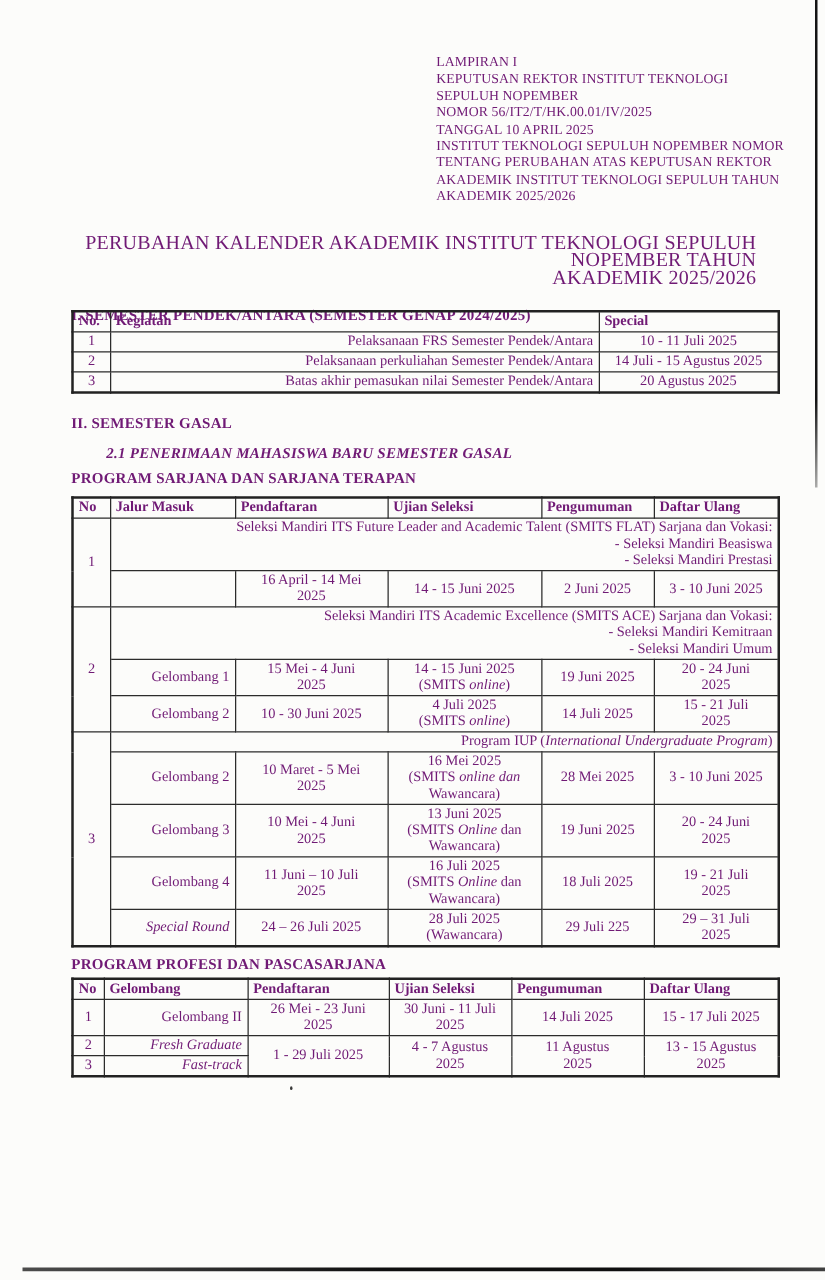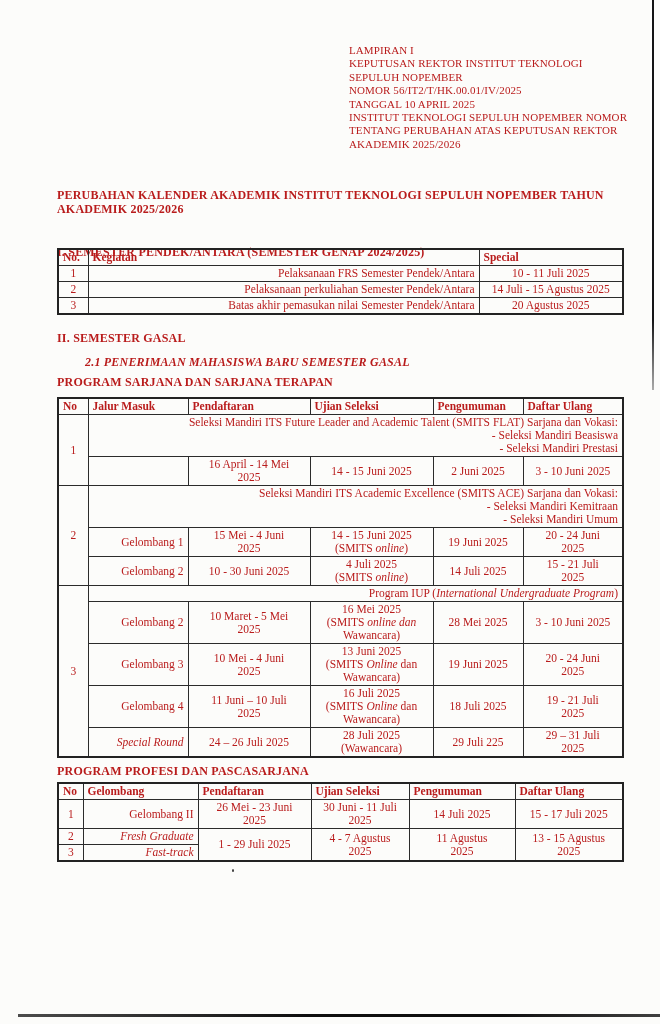--- a/index.html
+++ b/index.html
@@ -1,25 +1,25 @@
 <!DOCTYPE html>
 <html><head>
 <meta charset="utf-8">
 <style>
   html,body{margin:0;padding:0;background:#ffffff;}
   .doc{
     position:relative;width:660px;height:1024px;overflow:hidden;
     background:#fcfcfa;
     font-family:"Liberation Serif", serif;
-    color:#b91c1c;
+    color:#701a75;
   }
   
   .letterhead{position:absolute;left:349px;top:44px;width:290px;font-size:11px;line-height:13.4px;letter-spacing:.1px;}
   
-  .title{position:absolute;left:57px;top:188px;width:548px;text-align:left;font-weight:bold;font-size:12px;line-height:14px;white-space:pre-line;letter-spacing:.2px;}
+  .title{position:absolute;left:57px;top:188px;width:548px;text-align:right;font-weight:normal;font-size:16px;line-height:14px;white-space:pre-line;letter-spacing:.2px;}
   
   .hsec{position:absolute;font-weight:bold;font-size:12px;letter-spacing:.2px;white-space:nowrap;}
   #h-sec1{left:57px;top:233px;margin-top:12px;}
   #h-sec2{left:57px;top:331px;}
   #h-sec21{left:85px;top:355px;font-style:italic;}
   #h-sarjana{left:57px;top:375px;}
   #h-pasca{left:57px;top:764px;}
   
   .tblwrap{position:absolute;left:57px;}
   #t-pendek{top:248px;}
@@ -43,20 +43,21 @@
 <div class="doc">
 
   <div class="letterhead">
     <div>LAMPIRAN I</div>
     <div>KEPUTUSAN REKTOR INSTITUT TEKNOLOGI</div>
     <div>SEPULUH NOPEMBER</div>
     <div>NOMOR 56/IT2/T/HK.00.01/IV/2025</div>
     <div>TANGGAL 10 APRIL 2025</div>
     <div>INSTITUT TEKNOLOGI SEPULUH NOPEMBER NOMOR</div>
     <div>TENTANG PERUBAHAN ATAS KEPUTUSAN REKTOR</div>
+    <div>AKADEMIK INSTITUT TEKNOLOGI SEPULUH TAHUN</div>
     <div>AKADEMIK 2025/2026</div>
   </div>
 
   <div class="title">PERUBAHAN KALENDER AKADEMIK INSTITUT TEKNOLOGI SEPULUH NOPEMBER TAHUN
 AKADEMIK 2025/2026</div>
 
   <div class="hsec" id="h-sec1">I.  SEMESTER PENDEK/ANTARA (SEMESTER GENAP 2024/2025)</div>
 
   <div class="tblwrap" id="t-pendek">
     <table>

